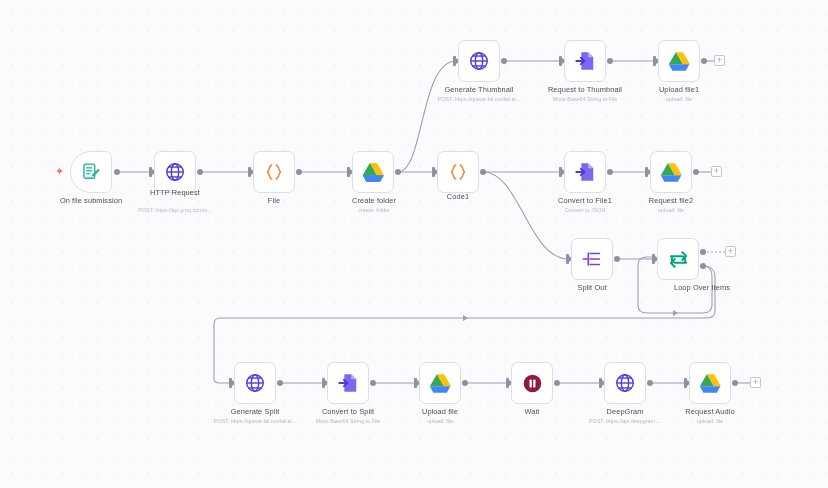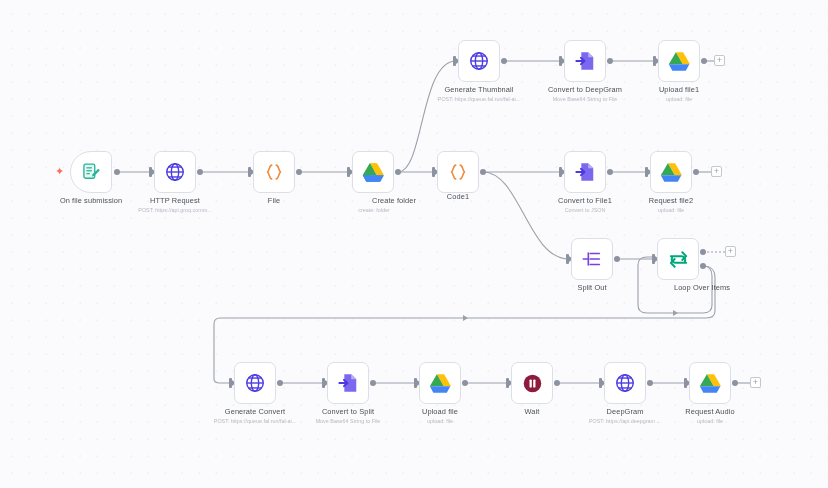--- a/index.html
+++ b/index.html
@@ -164,21 +164,21 @@
       <svg width="22" height="22" viewBox="0 0 24 24" fill="none" stroke="#4b3ae0" stroke-width="1.5">
         <circle cx="12" cy="12" r="9"></circle>
         <ellipse cx="12" cy="12" rx="4" ry="9"></ellipse>
         <line x1="3" y1="12" x2="21" y2="12"></line>
         <line x1="4.7" y1="6.6" x2="19.3" y2="6.6"></line>
         <line x1="4.7" y1="17.4" x2="19.3" y2="17.4"></line>
       </svg>
     </span>
   </div>
   <div class="port" style="left:197px; top:169px;"></div>
-  <div class="label" style="left:175px; top:196px;">HTTP Request</div>
+  <div class="label" style="left:175px; top:188px;">HTTP Request</div>
   <div class="sublabel" style="left:175px; top:206px;">POST: https://api.groq.comm...</div>
 
   <div class="inport" style="left:248px; top:167px;"></div>
   <div class="node" style="left:253px; top:151px;">
     <span class="glyph">
       <svg width="22" height="22" viewBox="0 0 24 24" fill="none" stroke="#f0893b" stroke-width="1.7" stroke-linecap="round">
         <path d="M9.5 4.5 C7 4.5 7.3 9.5 5 12 C7.3 14.5 7 19.5 9.5 19.5"></path>
         <path d="M14.5 4.5 C17 4.5 16.7 9.5 19 12 C16.7 14.5 17 19.5 14.5 19.5"></path>
       </svg>
     </span>
@@ -193,21 +193,21 @@
         <path d="M8.2 1.2 L15.8 1.2 L23 14 L19.2 14 L11.6 1.2 Z" fill="#ffc107" transform="translate(-1.2,0)"></path>
         <path d="M8.2 1.2 L0.8 14 L4.6 20.6 L12 7.8 Z" fill="#34a853"></path>
         <path d="M0.8 14 L23 14 L19.2 20.6 L4.6 20.6 Z" fill="#4285f4" transform="translate(0,0)"></path>
         <path d="M8.2 1.2 L15.8 1.2 L23 14 L15.4 14 Z" fill="#ffc107"></path>
         <path d="M8.2 1.2 L15.4 14 L7.8 14 L0.8 14 Z" fill="#34a853"></path>
         <path d="M0.8 14 L22.3 14 L18.6 20.6 L4.5 20.6 Z" fill="#4285f4"></path>
       </svg>
     </span>
   </div>
   <div class="port" style="left:395px; top:169px;"></div>
-  <div class="label" style="left:374px; top:196px;margin-left:20px;">Create folder</div>
+  <div class="label" style="left:374px; top:196px;">Create folder</div>
   <div class="sublabel" style="left:374px; top:206px;">create: folder</div>
 
   <div class="inport" style="left:432px; top:167px;"></div>
   <div class="node" style="left:437px; top:151px;">
     <span class="glyph">
       <svg width="22" height="22" viewBox="0 0 24 24" fill="none" stroke="#f0893b" stroke-width="1.7" stroke-linecap="round">
         <path d="M9.5 4.5 C7 4.5 7.3 9.5 5 12 C7.3 14.5 7 19.5 9.5 19.5"></path>
         <path d="M14.5 4.5 C17 4.5 16.7 9.5 19 12 C16.7 14.5 17 19.5 14.5 19.5"></path>
       </svg>
     </span>
@@ -235,21 +235,21 @@
   <div class="node" style="left:564px; top:40px;">
     <span class="glyph">
       <svg width="22" height="22" viewBox="0 0 24 24">
         <path d="M8 2.5 h7.5 L21 8 v13.5 H8 Z" fill="#7b68ee"></path>
         <path d="M15.5 2.5 L21 8 h-5.5 Z" fill="#b8aef5"></path>
         <path d="M2.5 12 h8 M7.5 8.5 L11.5 12 L7.5 15.5" fill="none" stroke="#4b3ae0" stroke-width="2" stroke-linecap="round" stroke-linejoin="round"></path>
       </svg>
     </span>
   </div>
   <div class="port" style="left:607px; top:58px;"></div>
-  <div class="label" style="left:585px; top:85px;">Convert to DeepGram</div>
+  <div class="label" style="left:585px; top:85px;">Request to Thumbnail</div>
   <div class="sublabel" style="left:585px; top:95px;">Move Base64 String to File</div>
 
   <div class="inport" style="left:653px; top:56px;"></div>
   <div class="node" style="left:658px; top:40px;">
     <span class="glyph">
       <svg width="23" height="21" viewBox="0 0 24 22">
         <path d="M8.2 1.2 L15.8 1.2 L23 14 L15.4 14 Z" fill="#ffc107"></path>
         <path d="M8.2 1.2 L15.4 14 L0.8 14 Z" fill="#34a853"></path>
         <path d="M0.8 14 L22.3 14 L18.6 20.6 L4.5 20.6 Z" fill="#4285f4"></path>
       </svg>
@@ -332,21 +332,21 @@
       <svg width="22" height="22" viewBox="0 0 24 24" fill="none" stroke="#4b3ae0" stroke-width="1.5">
         <circle cx="12" cy="12" r="9"></circle>
         <ellipse cx="12" cy="12" rx="4" ry="9"></ellipse>
         <line x1="3" y1="12" x2="21" y2="12"></line>
         <line x1="4.7" y1="6.6" x2="19.3" y2="6.6"></line>
         <line x1="4.7" y1="17.4" x2="19.3" y2="17.4"></line>
       </svg>
     </span>
   </div>
   <div class="port" style="left:277px; top:380px;"></div>
-  <div class="label" style="left:255px; top:407px;">Generate Convert</div>
+  <div class="label" style="left:255px; top:407px;">Generate Split</div>
   <div class="sublabel" style="left:255px; top:417px;">POST: https://queue.fal.run/fal-ai...</div>
 
   <div class="inport" style="left:322px; top:378px;"></div>
   <div class="node" style="left:327px; top:362px;">
     <span class="glyph">
       <svg width="22" height="22" viewBox="0 0 24 24">
         <path d="M8 2.5 h7.5 L21 8 v13.5 H8 Z" fill="#7b68ee"></path>
         <path d="M15.5 2.5 L21 8 h-5.5 Z" fill="#b8aef5"></path>
         <path d="M2.5 12 h8 M7.5 8.5 L11.5 12 L7.5 15.5" fill="none" stroke="#4b3ae0" stroke-width="2" stroke-linecap="round" stroke-linejoin="round"></path>
       </svg>

